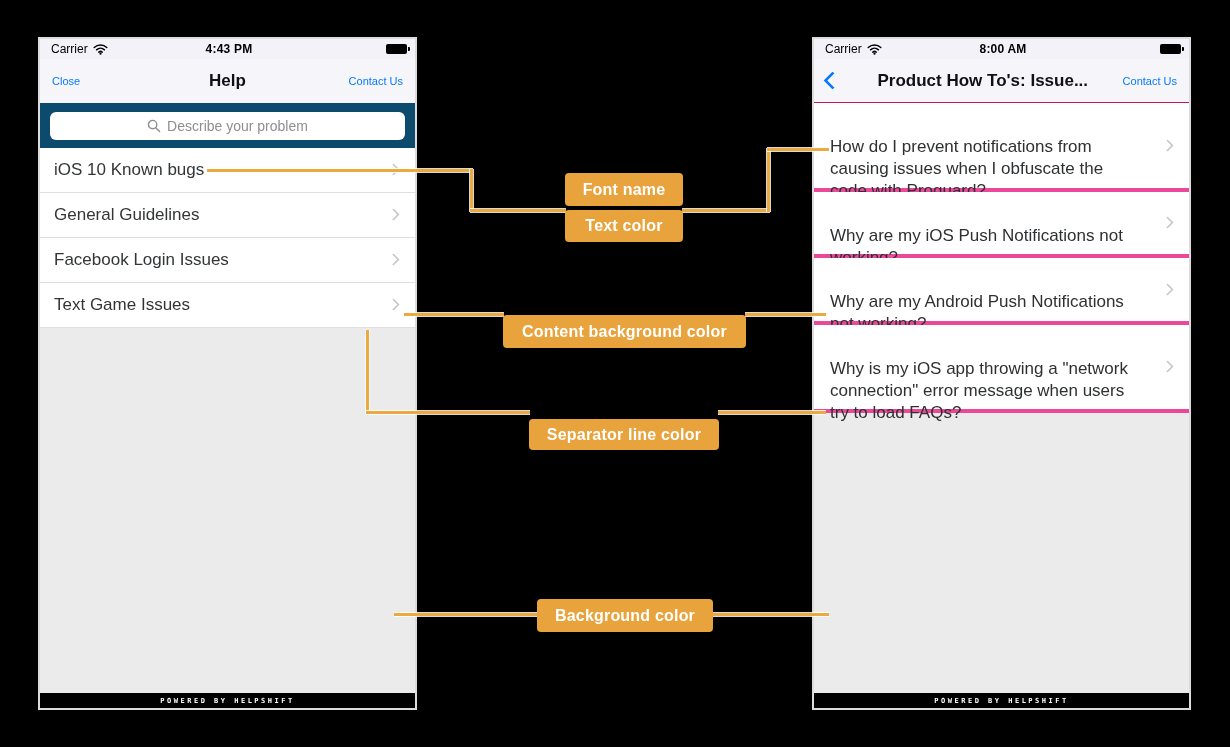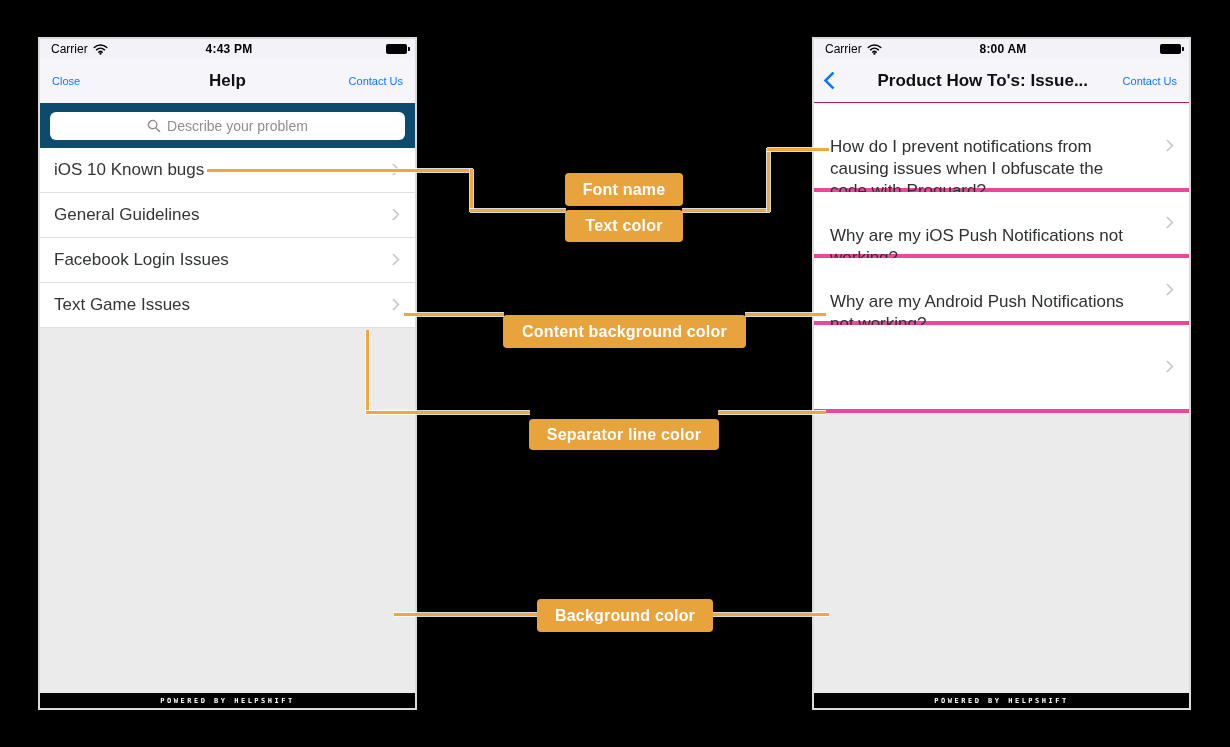--- a/index.html
+++ b/index.html
@@ -195,20 +195,23 @@
       <span>Why are my iOS Push Notifications not
 working?</span>
       <i class="row-chev"></i>
     </div>
     <div class="faq-row-multi" style="height:67px;">
       <span>Why are my Android Push Notifications
 not working?</span>
       <i class="row-chev"></i>
     </div>
     <div class="faq-row-multi" style="height:88px;">
+      <span>Why is my iOS app throwing a "network
+connection" error message when users
+try to load FAQs?</span>
       <i class="row-chev"></i>
     </div>
 
     <div class="screen-fill"></div>
     <div class="footer-bar">POWERED BY HELPSHIFT</div>
   </div>
 
   <div class="cl h" style="left:207px; top:169px; width:266px;"></div>
   <div class="cl v" style="left:470px; top:169px; height:43px;"></div>
   <div class="cl h" style="left:470px; top:209px; width:96px;"></div>

